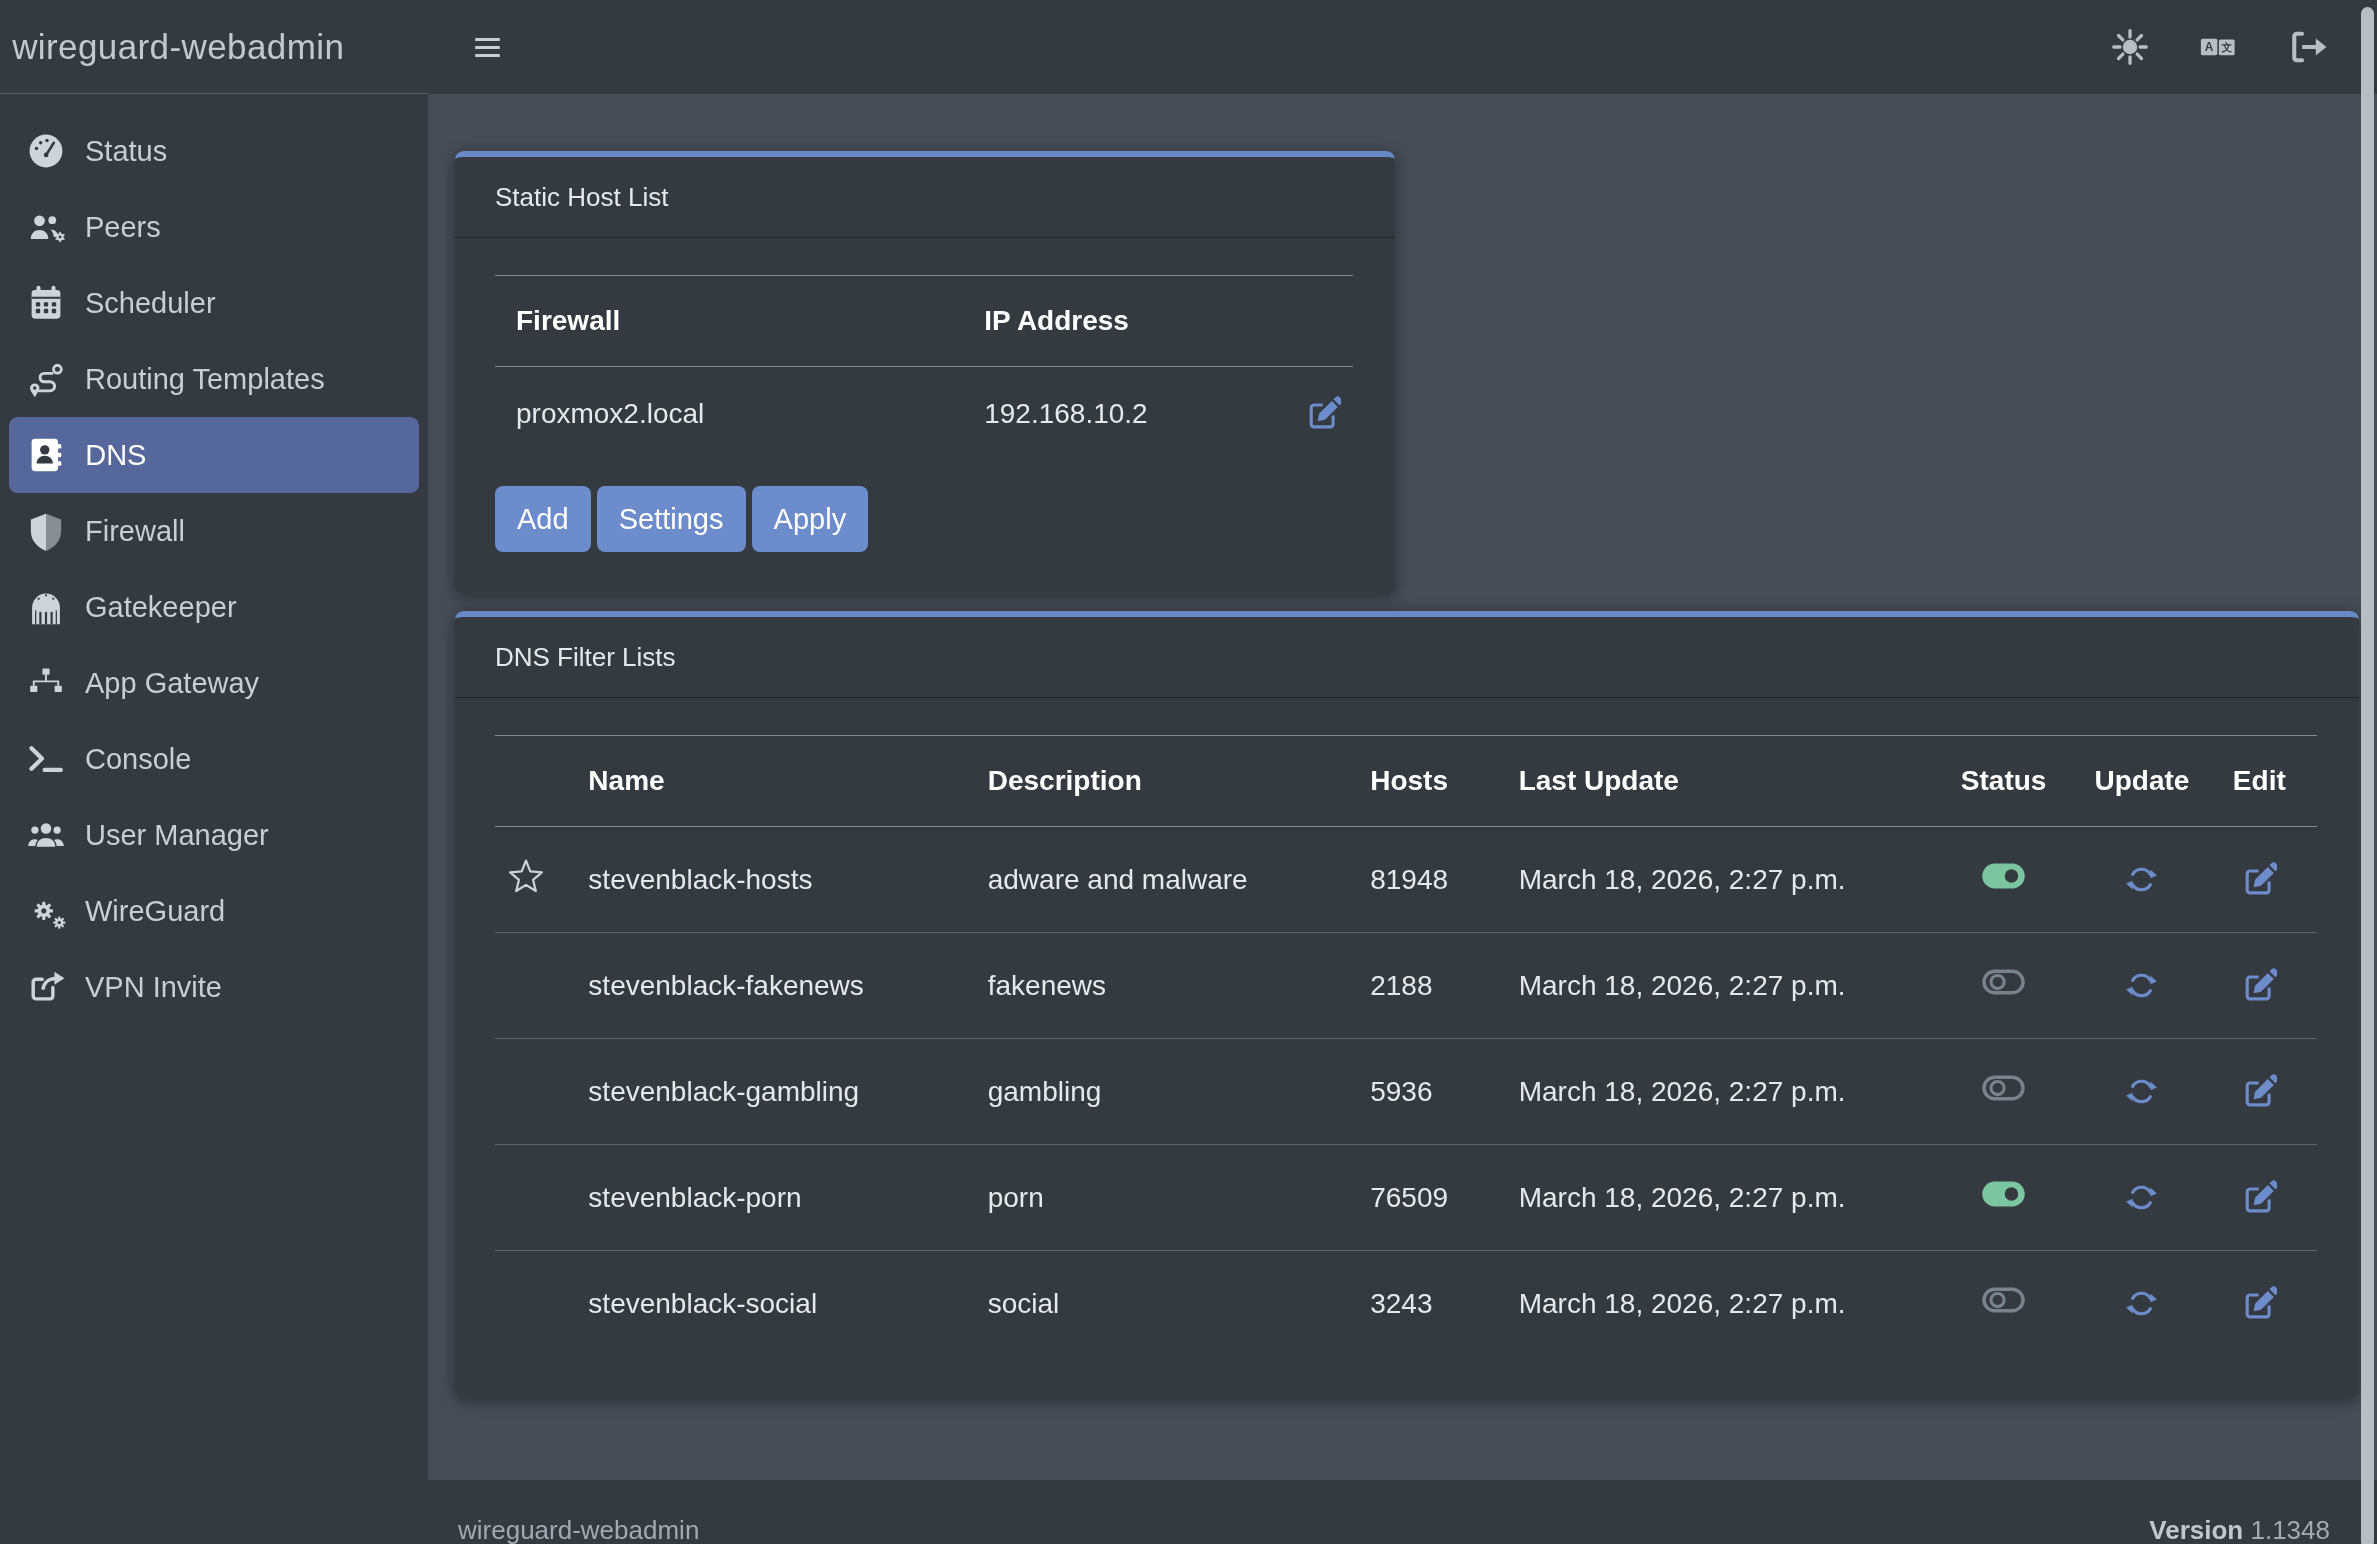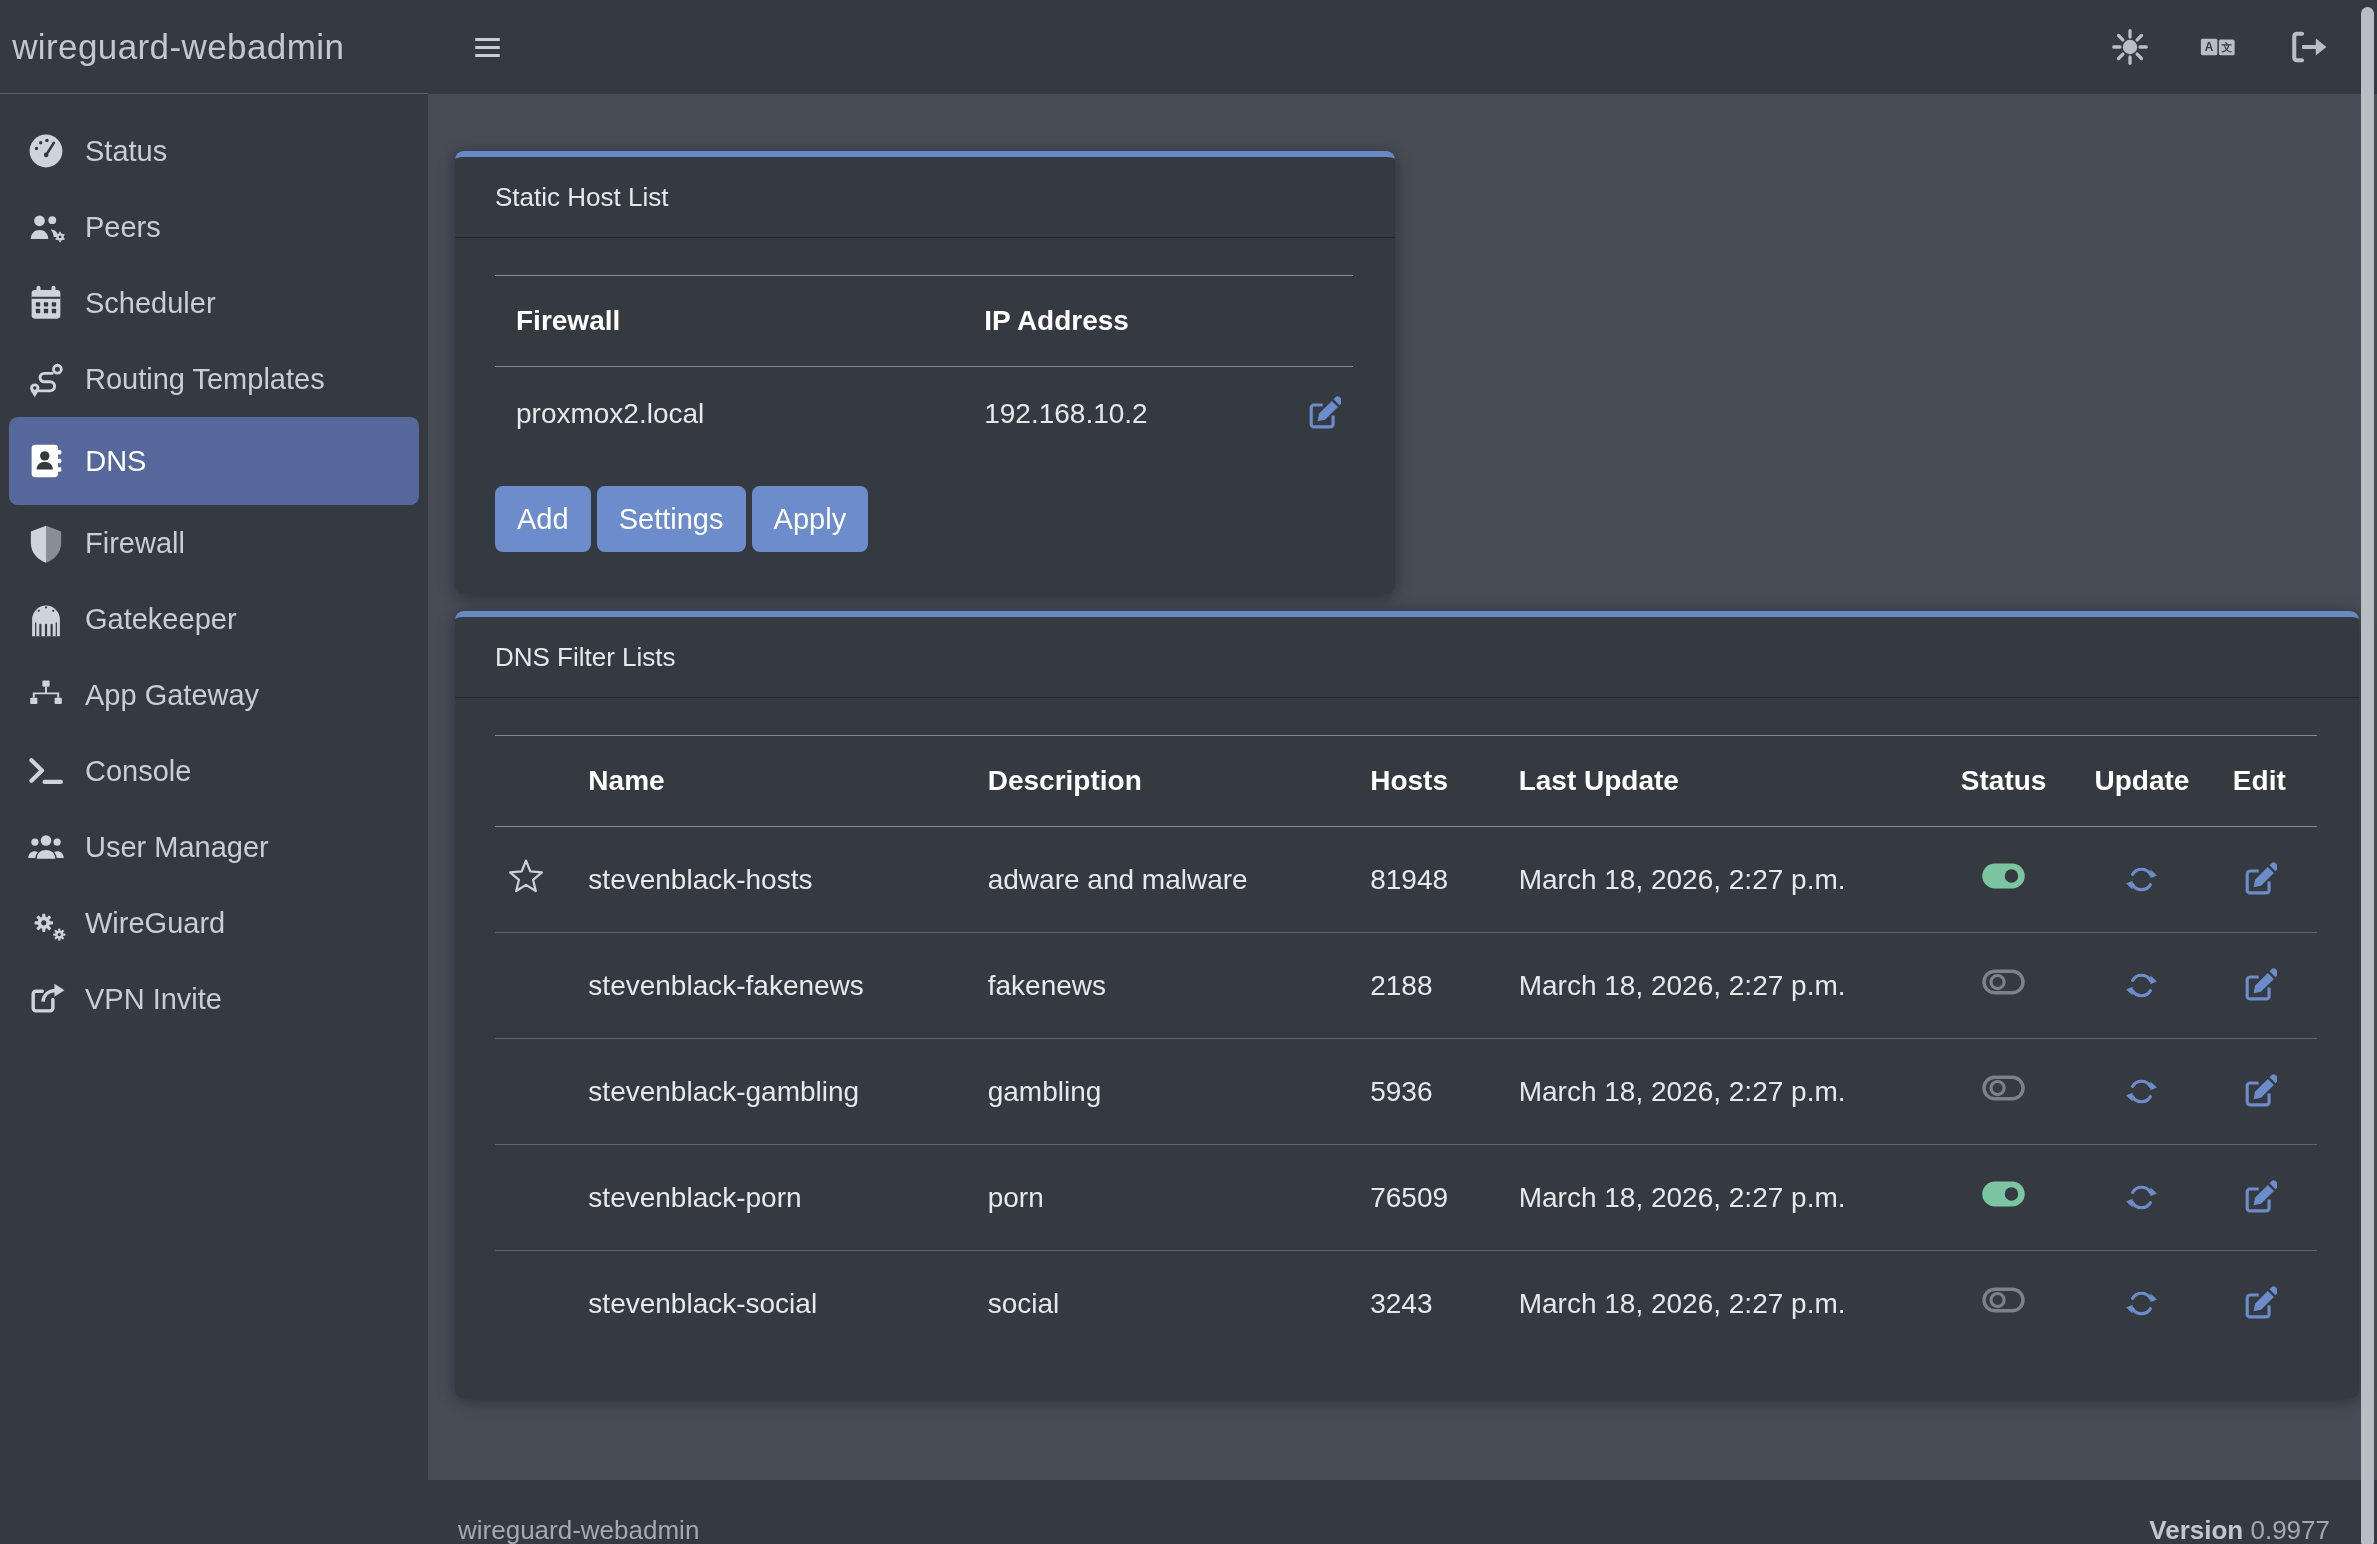--- a/index.html
+++ b/index.html
@@ -23,21 +23,21 @@
   }
   .nav { padding-top:19px; }
   .side-item {
     height:76px; display:flex; align-items:center; gap:19px;
     padding-left:26px; color:#C9CED4; font-size:29px; cursor:pointer;
   }
   .side-item .ic { width:40px; min-width:40px; display:flex; justify-content:center; align-items:center; color:#CFD4DA; }
   .side-item .ic svg { width:37px; height:37px; }
   .side-item.active {
     background:#56689B; color:#FFFFFF; border-radius:8.7px;
-    margin:0 8.7px; padding-left:17.5px; height:88px;
+    margin:0 8.7px; padding-left:17.5px; height:76px;
   }
   .side-item.active .ic { color:#FFFFFF; }
   
   .topbar {
     position:absolute; left:428px; right:0; top:0; height:94px;
     background:#343A40; display:flex; align-items:center; z-index:5;
   }
   .burger { margin-left:42px; width:35px; height:35px; color:#C9CED4; cursor:pointer; }
   .burger svg { width:35px; height:35px; }
   .topbar-right { margin-left:auto; display:flex; align-items:center; gap:49px; padding-right:49px; }
@@ -568,17 +568,17 @@
           </tbody>
       </table>
 
     </div>
   </section>
 
 </main>
 
 <footer class="footer">
   <span>wireguard-webadmin</span>
-  <span class="ver"><b>Version</b>&nbsp;<span>0.9977</span></span>
+  <span class="ver"><b>Version</b>&nbsp;<span>1.1348</span></span>
 </footer>
 
 <div class="scroll-thumb"></div>
 
 
 </body></html>

